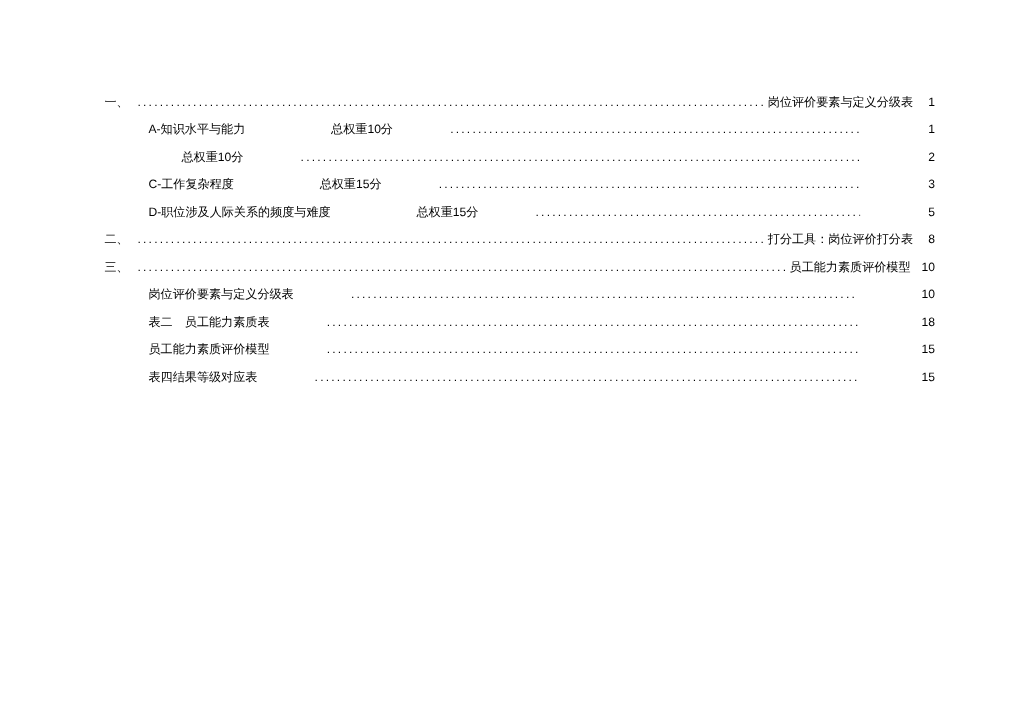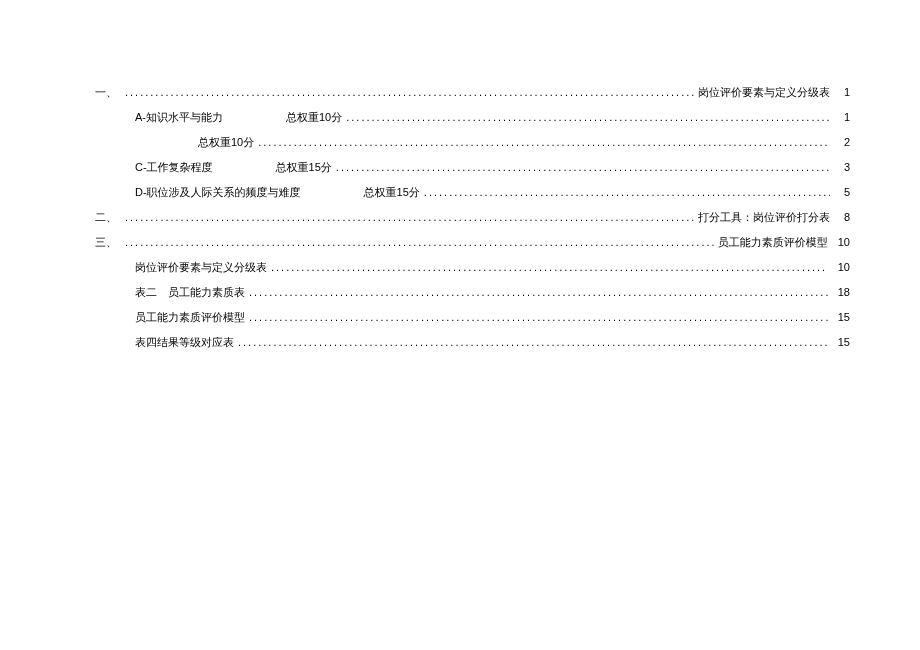--- a/index.html
+++ b/index.html
@@ -23,32 +23,32 @@
       display: flex;
       align-items: baseline;
       margin-bottom: 10px;
       white-space: nowrap;
     }
     .toc-entry.level-1 {
       margin-bottom: 10px;
     }
     .toc-entry.level-2 {
       padding-left: 40px;
+      gap: 48px;
     }
     .toc-number {
       flex-shrink: 0;
       padding-right: 4px;
     }
     .toc-label {
       flex-shrink: 0;
     }
     .toc-weight {
       flex-shrink: 0;
       padding-left: 30px;
-      margin-left: 33px;
     }
     .toc-dots {
       flex: 1;
       overflow: hidden;
       letter-spacing: 2px;
       color: #000;
       padding: 0 4px;
     }
     .toc-dots::before {
       content: "..........................................................................................................................................................................................................................................................................................................";

